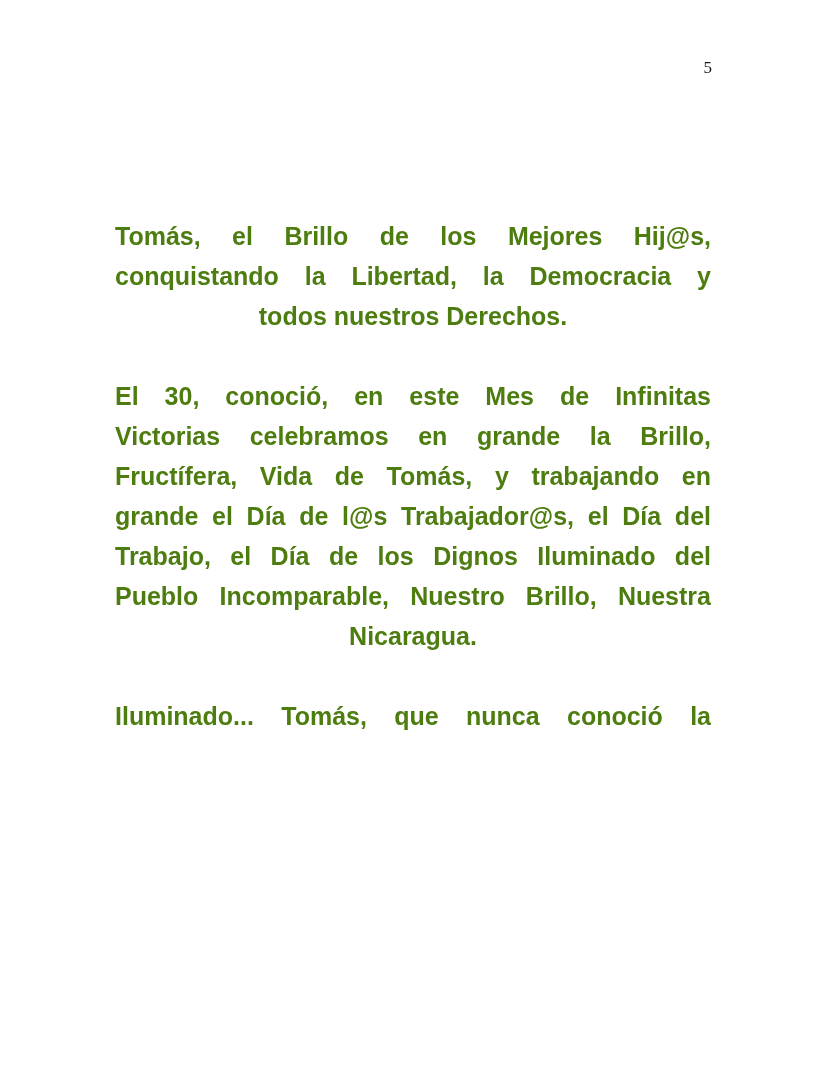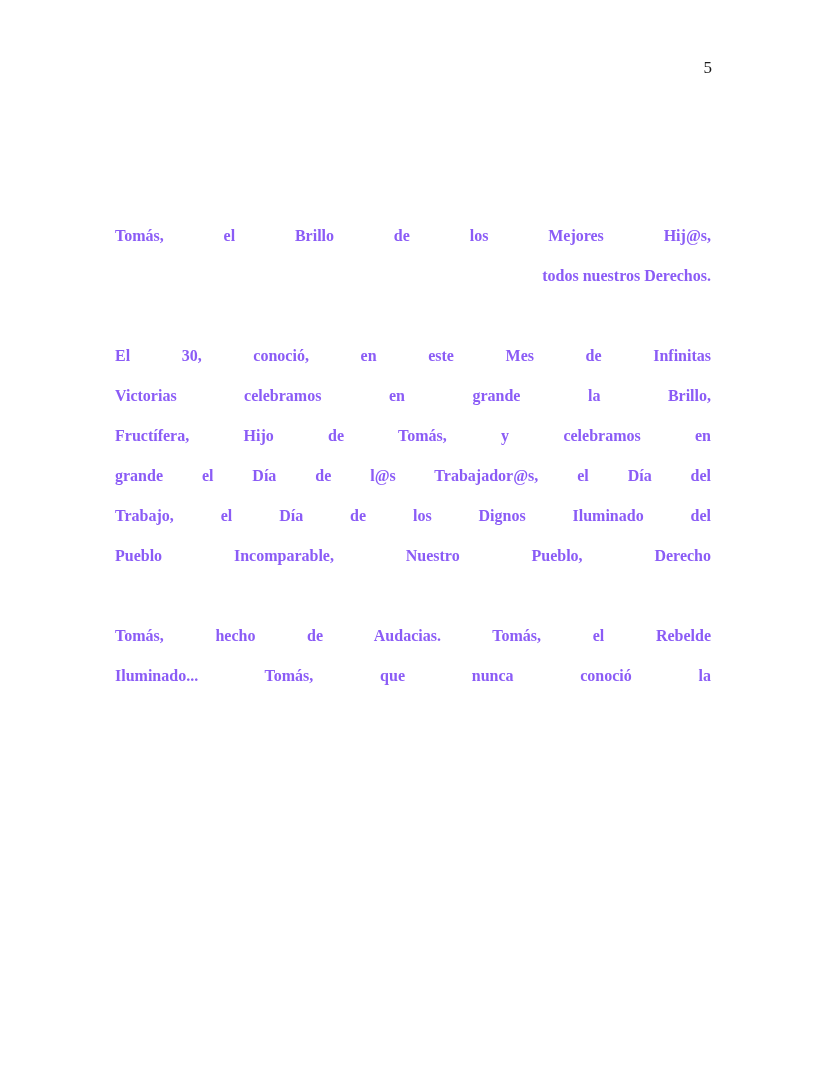--- a/index.html
+++ b/index.html
@@ -21,61 +21,62 @@
     right: 113px;
     font-family: "Liberation Serif", "DejaVu Serif", serif;
     font-size: 17px;
     color: #1a1a1a;
   }
   .content {
     position: absolute;
     top: 216px;
     left: 115px;
     width: 596px;
-    font-family: Liberation Serif, serif;
+    font-family: Liberation Sans, sans-serif;
     font-weight: 700;
-    font-size: 16px;
-    color: #8b5cf6;
+    font-size: 25px;
+    color: #4d7c0f;
   }
   .paragraph {
     margin: 0 0 40px 0;
   }
   .line {
     height: 40px;
     line-height: 40px;
     overflow: hidden;
-    text-align: right;
+    text-align: center;
   }
   .line.just {
     text-align: justify;
     text-align-last: justify;
   }
 </style>
 </head>
 <body>
 
 <div class="page">
 
   <div class="page-number">5</div>
 
   <div class="content">
 
     <div class="paragraph">
       <div class="line just">Tomás, el Brillo de los Mejores Hij@s,</div>
+      <div class="line just">conquistando la Libertad, la Democracia y</div>
       <div class="line">todos nuestros Derechos.</div>
     </div>
 
     <div class="paragraph">
       <div class="line just">El 30, conoció, en este Mes de Infinitas</div>
       <div class="line just">Victorias celebramos en grande la Brillo,</div>
-      <div class="line just">Fructífera, Hijo de Tomás, y celebramos en</div>
+      <div class="line just">Fructífera, Vida de Tomás, y trabajando en</div>
       <div class="line just">grande el Día de l@s Trabajador@s, el Día del</div>
       <div class="line just">Trabajo, el Día de los Dignos Iluminado del</div>
-      <div class="line just">Pueblo Incomparable, Nuestro Pueblo, Derecho</div>
+      <div class="line just">Pueblo Incomparable, Nuestro Brillo, Nuestra</div>
+      <div class="line">Nicaragua.</div>
     </div>
 
     <div class="paragraph">
-      <div class="line just">Tomás, hecho de Audacias. Tomás, el Rebelde</div>
       <div class="line just">Iluminado... Tomás, que nunca conoció la</div>
     </div>
 
   </div>
 </div>
 
 </body></html>

